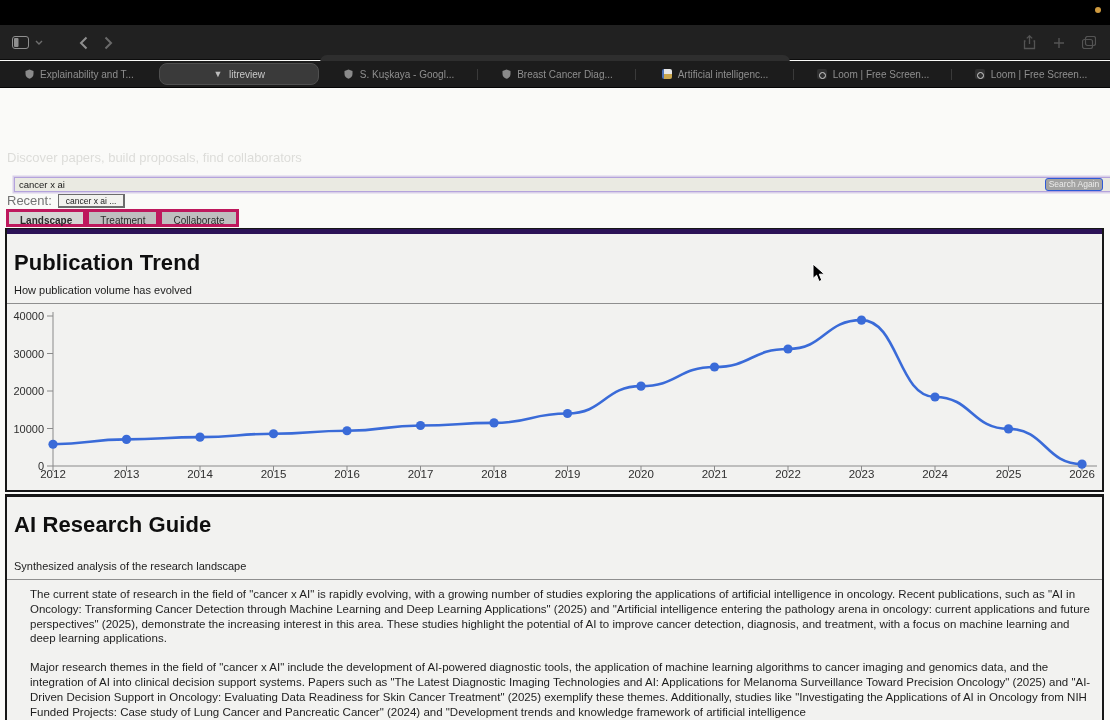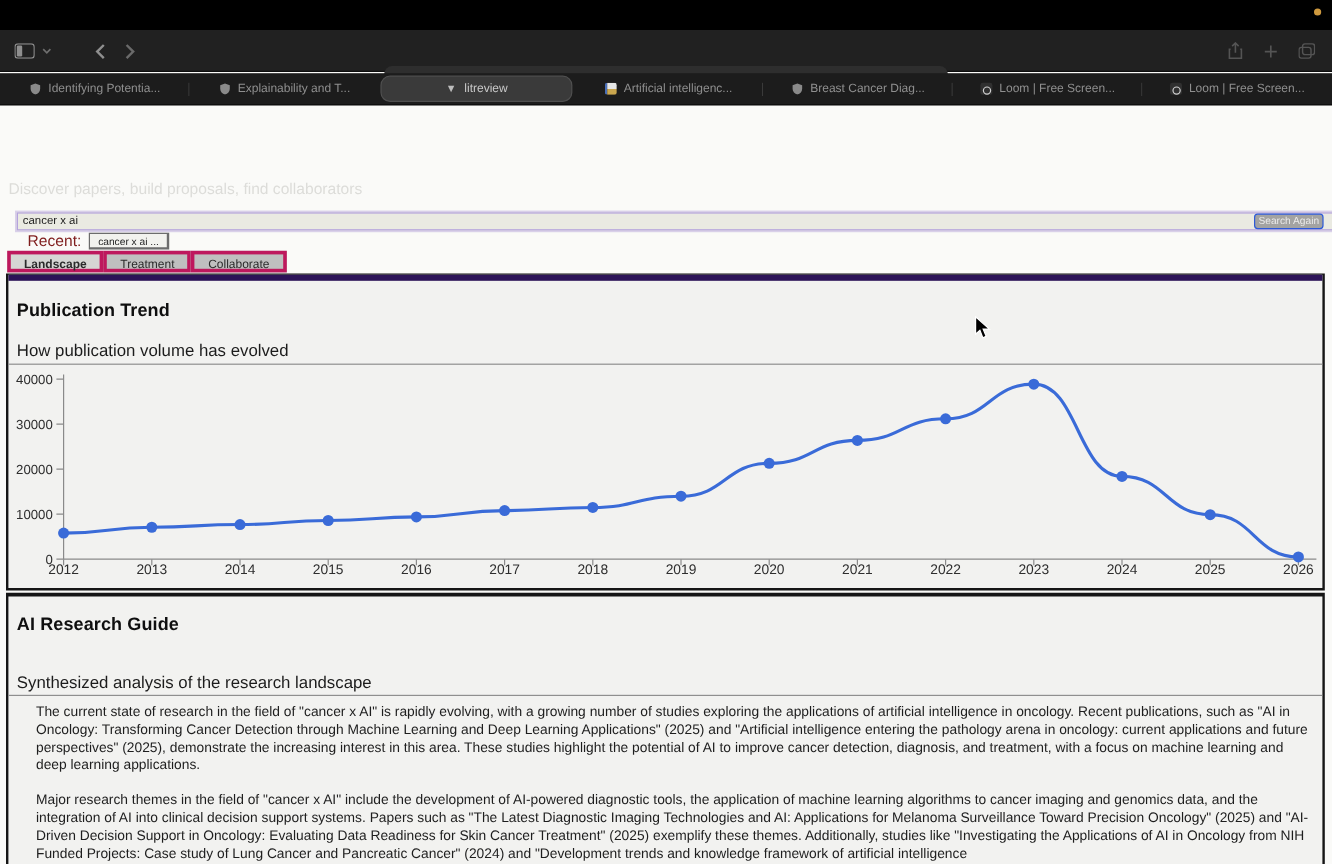--- a/index.html
+++ b/index.html
@@ -36,31 +36,31 @@
   
   .page { position:absolute; top:88px; left:0; width:1110px; height:532px; background:#fafaf8;padding-left:17px; }
   .tagline { position:absolute; left:7px; top:62px; font-size:13px; color:#b9b9b4; opacity:.45; }
   .search { position:absolute; left:14px; top:89px; width:1097px; height:15px; font-size:9.5px; color:#1a1a1a;
             background:#eaeae2; border:1px solid #b4a3dc; box-shadow:0 0 0 1.5px rgba(156,128,206,.35); padding:0 4px;
             font-family:"Liberation Sans","DejaVu Sans",sans-serif; }
   .search-again { position:absolute; left:1045px; top:90px; width:58px; height:13px; background:#9d9d9d; color:#ececec;
                   font-size:8.5px; border:1px solid #1d4ed8; border-radius:3px; opacity:.92; line-height:11px;
                   font-family:"Liberation Sans","DejaVu Sans",sans-serif; }
   .recent-row { position:absolute; left:7px; top:105px; display:flex; align-items:center; gap:6px; }
-  .recent-label { font-size:13px; color:#7f1d1d;margin-left:16px; }
+  .recent-label { font-size:13px; color:#737373; }
   .chip { font-size:8.5px; color:#222; background:#f2f2ee; border:1px solid #6c6c6c; border-right-width:2px; border-bottom-width:2px;
           padding:1px 7px; height:14px; font-family:"Liberation Sans","DejaVu Sans",sans-serif; }
   .viewtabs { position:absolute; left:6px; top:121px; display:flex; }
   .vtab { font-size:10px; color:#2b2b2b; background:#bfbfbf; border:3px solid #be185d; padding:3px 11px 4px; height:18px;
           font-family:"Liberation Sans","DejaVu Sans",sans-serif; }
   .vtab.active { background:#d6d6d4; font-weight:bold; }
 
   .card { position:absolute; left:5px; width:1099px; background:#f2f2f0; border:2px solid #161616; }
-  .card h2 { font-size:15px; font-weight:bold; color:#0f0f0f; letter-spacing:.1px; }
-  .card .sub { font-size:14px; color:#1c1c1c; }
+  .card h2 { font-size:22px; font-weight:bold; color:#0f0f0f; letter-spacing:.1px; }
+  .card .sub { font-size:11px; color:#1c1c1c; }
   .card1 { top:140px; height:264px; border-top-width:1px; }
   .accent { height:5px; background:#2c1357; margin:0; }
   .card1 h2 { position:absolute; left:7px; top:21px; }
   .card1 .sub { position:absolute; left:7px; top:55px; }
   .card1 .hdr-line { position:absolute; left:0; top:74px; width:100%; border-top:1px solid #8f8f8f; }
   .chart-wrap { position:absolute; left:0; top:75px; width:1095px; height:184px; }
 
   .card2 { top:406px; height:230px; border-top-width:3px; overflow:hidden; }
   .card2 h2 { position:absolute; left:7px; top:15px;text-align:center; }
   .card2 .sub { position:absolute; left:7px; top:51px;margin-top:12px; }
@@ -141,47 +141,47 @@
     </div>
   </div>
 
   <div class="tabstrip" id="tabstrip">
       <div class="tab">
         <span class="fav">
           <svg width="9" height="10" viewBox="0 0 9 10">
             <path d="M4.5 0.5 L8.5 2 V5 C8.5 7.5 6.8 9 4.5 9.8 C2.2 9 0.5 7.5 0.5 5 V2 Z" fill="#8a8a8a"></path>
           </svg>
         </span>
-        <span>Identifying Potentia...</span>
-        <span class="sep"></span>
+        <span>Explainability and T...</span>
+      </div>
+      <div class="tab active">
+        <span class="fav tri">▼</span>
+        <span>litreview</span>
       </div>
       <div class="tab">
         <span class="fav">
           <svg width="9" height="10" viewBox="0 0 9 10">
             <path d="M4.5 0.5 L8.5 2 V5 C8.5 7.5 6.8 9 4.5 9.8 C2.2 9 0.5 7.5 0.5 5 V2 Z" fill="#8a8a8a"></path>
           </svg>
         </span>
-        <span>Explainability and T...</span>
-      </div>
-      <div class="tab active">
-        <span class="fav tri">▼</span>
-        <span>litreview</span>
-      </div>
-      <div class="tab">
-        <span class="fav pic"></span>
-        <span>Artificial intelligenc...</span>
+        <span>S. Kuşkaya - Googl...</span>
         <span class="sep"></span>
       </div>
       <div class="tab">
         <span class="fav">
           <svg width="9" height="10" viewBox="0 0 9 10">
             <path d="M4.5 0.5 L8.5 2 V5 C8.5 7.5 6.8 9 4.5 9.8 C2.2 9 0.5 7.5 0.5 5 V2 Z" fill="#8a8a8a"></path>
           </svg>
         </span>
         <span>Breast Cancer Diag...</span>
+        <span class="sep"></span>
+      </div>
+      <div class="tab">
+        <span class="fav pic"></span>
+        <span>Artificial intelligenc...</span>
         <span class="sep"></span>
       </div>
       <div class="tab">
         <span class="fav loom"></span>
         <span>Loom | Free Screen...</span>
         <span class="sep"></span>
       </div>
       <div class="tab">
         <span class="fav loom"></span>
         <span>Loom | Free Screen...</span>

